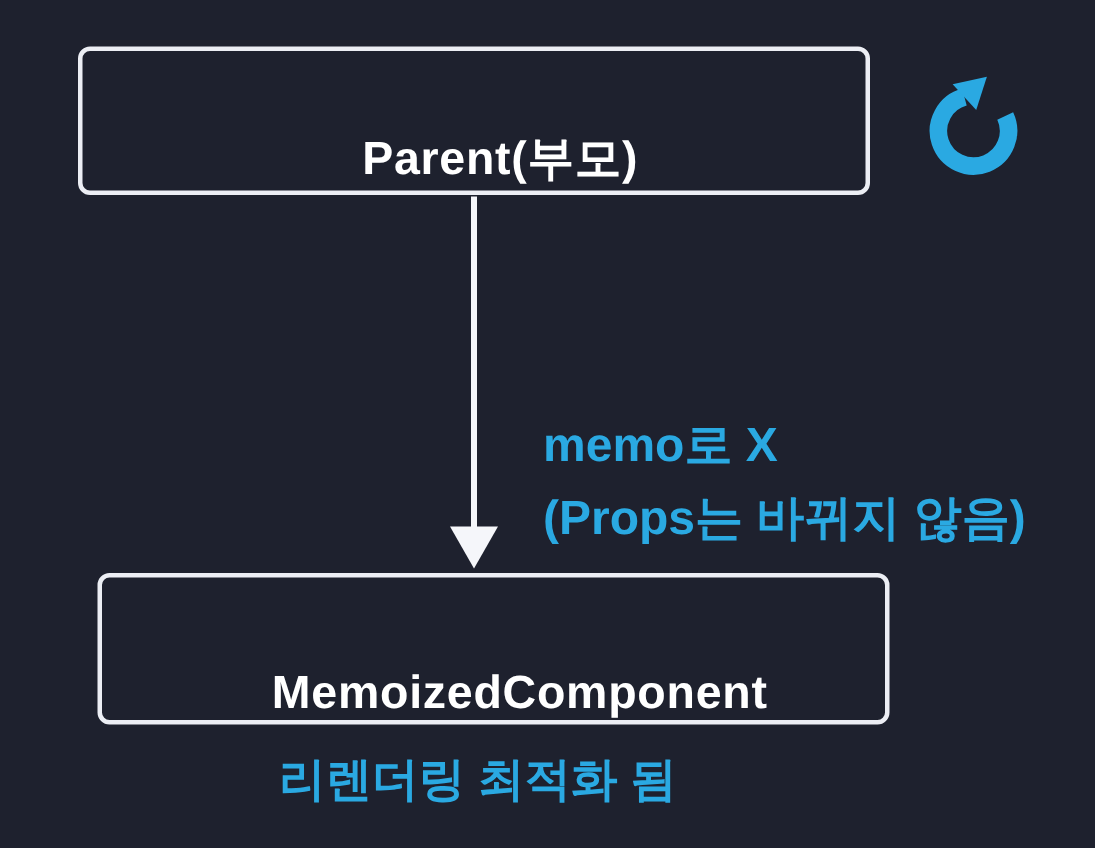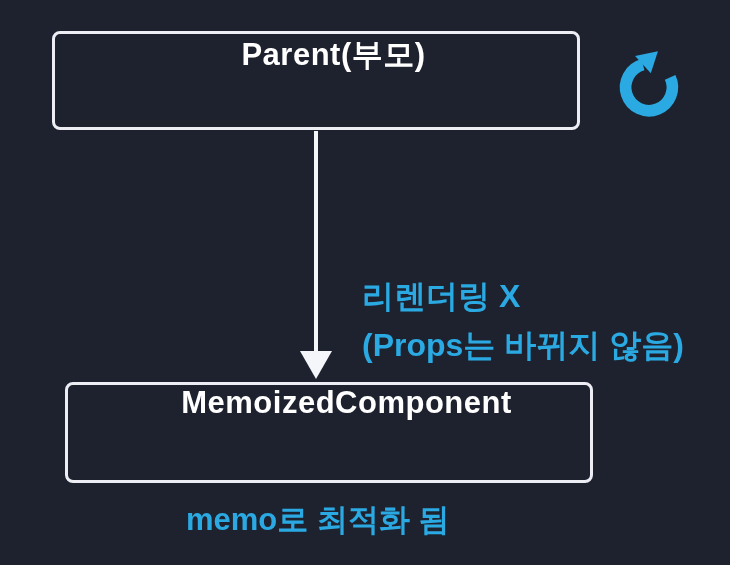--- a/index.html
+++ b/index.html
@@ -14,21 +14,21 @@
     position:relative;width:730px;height:565px;
     background:var(--background);
     font-family:"Liberation Sans", sans-serif;
     overflow:hidden;
   }
   .box{
     position:absolute;left:52px;width:528px;
     box-sizing:border-box;
     border:3px solid var(--box-border);
     border-radius:8px;
-    display:flex;align-items:flex-start;justify-content:center;padding-left:35px;
+    display:flex;align-items:flex-end;justify-content:center;padding-left:35px;
   }
   .parent-box{top:31px;height:99px;}
   .memo-box{top:382px;height:101px;margin-left:13px;}
   .box-label{
     color:var(--box-text);
     font-size:31px;font-weight:bold;letter-spacing:0.5px;
   }
   .refresh{position:absolute;left:615px;top:46px;width:68px;height:74px;}
   .refresh svg{width:100%;height:100%;display:block;}
   .refresh .ring{fill:none;stroke:var(--accent-blue);stroke-width:11;}
@@ -69,23 +69,23 @@
     <svg viewBox="0 0 64 64" aria-hidden="true">
       <path class="ring" d="M 51.9 26.7 A 22 22 0 1 1 26.3 14.8"></path>
       <polygon class="head" points="40.4,2.1 33.7,22.9 18.9,6.7"></polygon>
     </svg>
   </div>
 
   <div class="arrow-shaft"></div>
   <div class="arrow-head"></div>
 
   <div class="annotation">
-    <div>리렌더링 X</div>
+    <div>memo로 X</div>
     <div>(Props는 바뀌지 않음)</div>
   </div>
 
   <div class="box memo-box">
     <span class="box-label">MemoizedComponent</span>
   </div>
 
-  <div class="caption">memo로 최적화 됨</div>
+  <div class="caption">리렌더링 최적화 됨</div>
 
 </div>
 
 </body></html>

